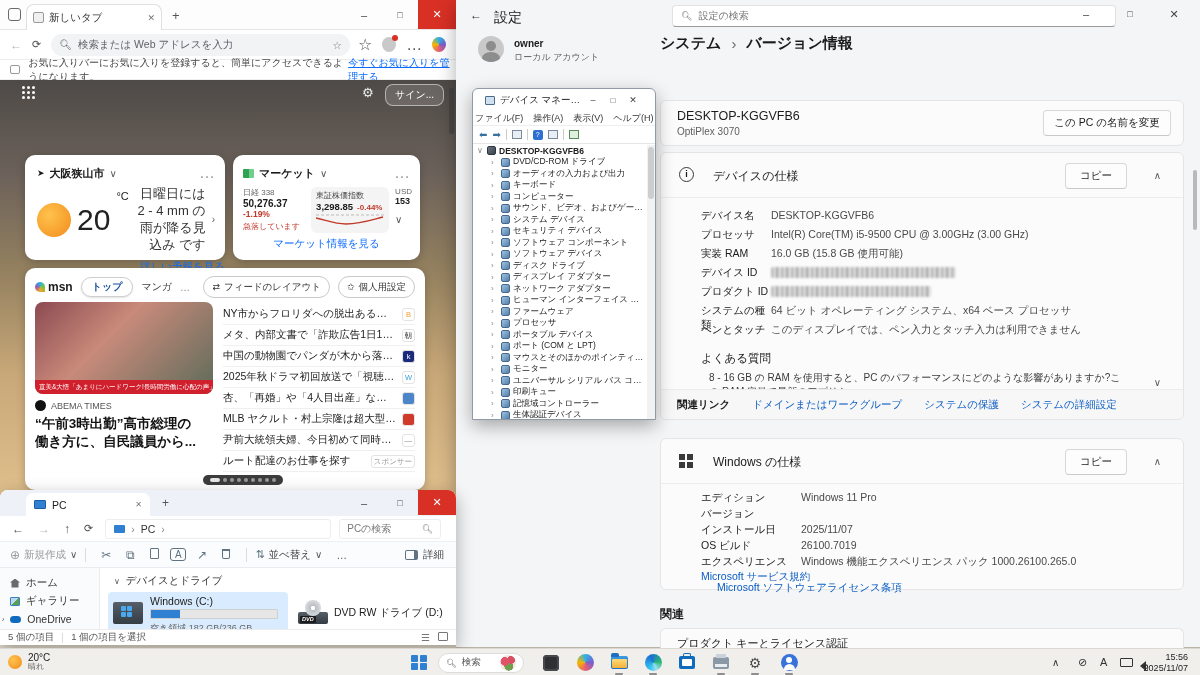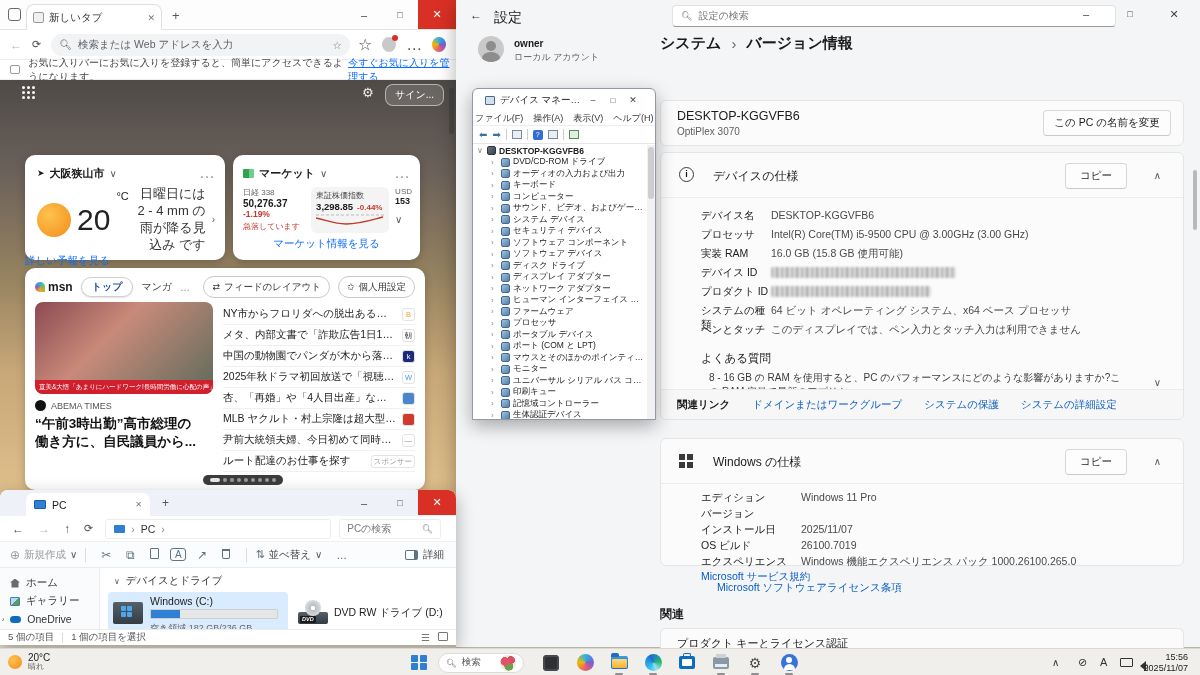--- a/index.html
+++ b/index.html
@@ -132,21 +132,21 @@
           <span class="chev">∨</span>
           <span style="margin-left:auto;color:#999">…</span>
         </div>
         <div style="display:flex;align-items:center;padding:4px 10px 0 12px;gap:6px">
           <span style="width:34px;height:34px;border-radius:50%;background:radial-gradient(circle at 35% 35%,#ffc24d,#f28c1b);flex:none"></span>
           <span style="font-size:30px;font-weight:300;color:#222">20</span>
           <span style="font-size:11px;color:#222;align-self:flex-start;margin-top:4px">°C</span>
           <span style="flex:1;font-size:13px;color:#333;text-align:right;line-height:1.3">日曜日には 2 - 4 mm の雨が降る見込み です</span>
           <span class="chev">›</span>
         </div>
-        <div class="blue-link" style="text-align:left;font-size:10.5px;">詳しい予報を見る</div>
+        <div class="blue-link" style="text-align:right;font-size:10.5px;margin-top:6px">詳しい予報を見る</div>
       </div>
 
       <div class="card" style="left:233px;top:75px;width:187px;height:105px">
         <div style="display:flex;align-items:center;gap:5px;padding:9px 10px 0 10px">
           <span style="width:11px;height:9px;background:linear-gradient(90deg,#2fa352 50%,#6fce8b 50%);border-radius:1px"></span>
           <span style="font-size:11px;font-weight:bold">マーケット</span>
           <span class="chev">∨</span>
           <span style="margin-left:auto;color:#999">…</span>
         </div>
         <div style="display:flex;padding:5px 8px 0 10px;gap:6px">
@@ -327,21 +327,21 @@
       <span class="p chev" style="right:22px;top:224px">∨</span>
 
       <div class="p" style="left:0;right:0;bottom:0;height:30px;border-top:1px solid #ececec;background:#f7f7f7;border-radius:0 0 6px 6px;display:flex;align-items:center;gap:22px;padding-left:16px">
         <span style="font-size:10.5px;font-weight:bold">関連リンク</span>
         <span class="s-link">ドメインまたはワークグループ</span>
         <span class="s-link">システムの保護</span>
         <span class="s-link">システムの詳細設定</span>
       </div>
     </div>
 
-    <div class="s-card" style="top:438px;height:128px">
+    <div class="s-card" style="top:438px;height:152px">
       <span class="p" style="left:18px;top:15px;width:14px;height:14px;display:grid;grid-template-columns:6px 6px;grid-template-rows:6px 6px;gap:1.5px">
         <i style="background:#3a3a3a"></i>
           <i style="background:#3a3a3a"></i>
           <i style="background:#3a3a3a"></i>
           <i style="background:#3a3a3a"></i>
       </span>
       <span class="p" style="left:52px;top:15px;font-size:12px">Windows の仕様</span>
       <span class="s-btn" style="right:56px;top:10px;width:62px">コピー</span>
       <span class="p chev" style="right:22px;top:17px">∧</span>
       <div class="p" style="left:0;top:44px;right:0;border-top:1px solid #ececec"></div>

